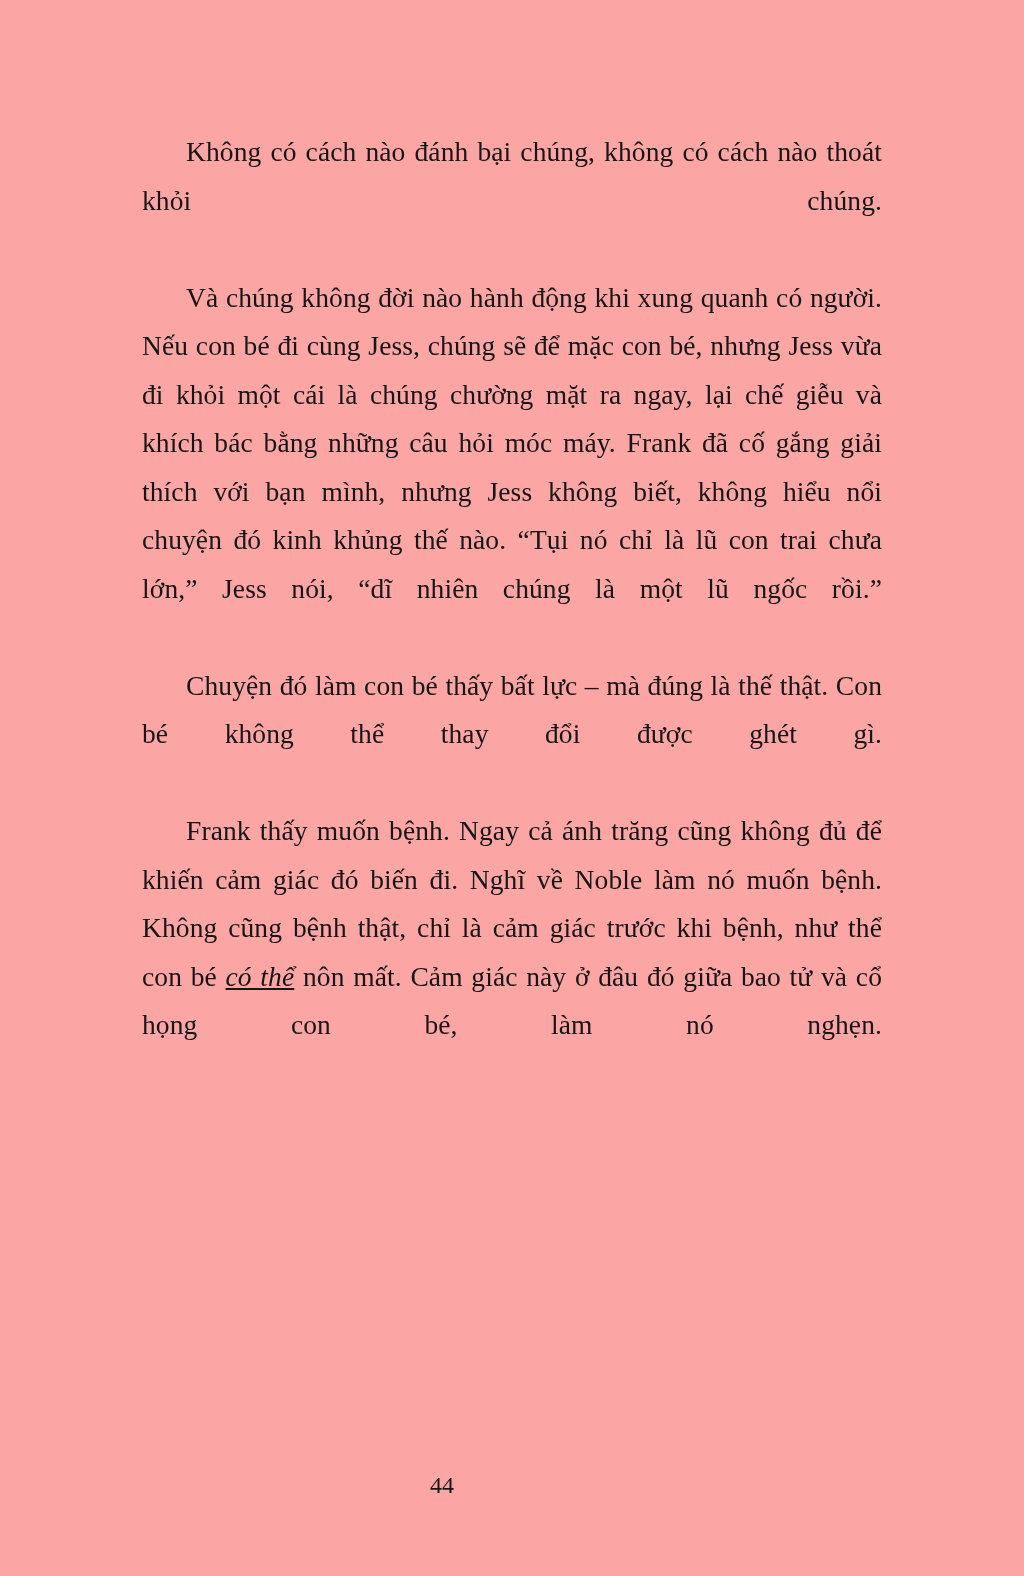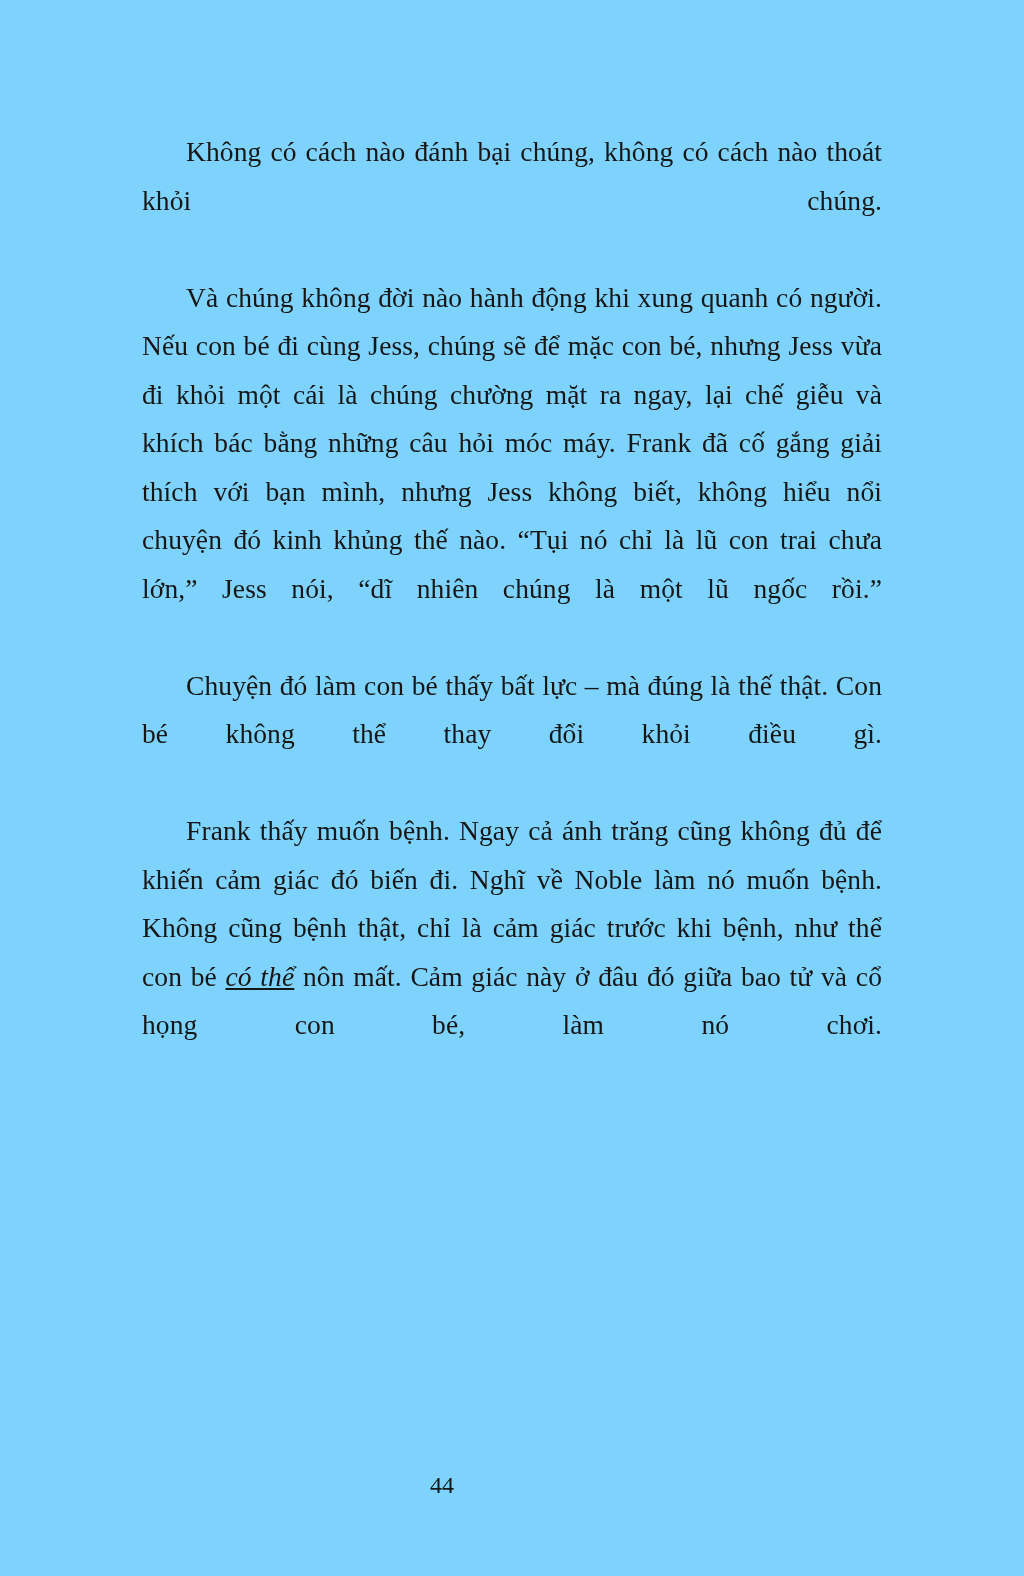--- a/index.html
+++ b/index.html
@@ -14,21 +14,21 @@
     color: #161616;
     position: relative;
     overflow: hidden;
   }
   .page {
     position: absolute;
     left: 0;
     top: 0;
     width: 1024px;
     height: 1576px;
-    background: #7dd3fc;
+    background: #fca5a5;
   }
   .text-column {
     position: absolute;
     left: 142px;
     top: 128px;
     width: 740px;
   }
   p.para {
     margin: 0;
     text-indent: 44px;
@@ -66,21 +66,21 @@
 
 <div class="page">
   <div class="text-column">
 
     <p class="para">Không có cách nào đánh bại chúng, không có cách nào thoát khỏi chúng.</p>
 
     <p class="para">Và chúng không đời nào hành động khi xung quanh có người. Nếu con bé đi cùng Jess, chúng sẽ để mặc con bé, nhưng Jess vừa đi khỏi một cái là chúng chường mặt ra ngay, lại chế giễu và khích bác bằng những câu hỏi móc máy. Frank đã cố gắng giải thích với bạn mình, nhưng Jess không biết, không hiểu nổi chuyện đó kinh khủng thế nào. “Tụi nó chỉ là lũ con trai chưa lớn,” Jess nói, “dĩ nhiên chúng là một lũ ngốc rồi.”</p>
 
 
 
-    <p class="para">Chuyện đó làm con bé thấy bất lực – mà đúng là thế thật. Con bé không thể thay đổi khỏi điều gì.</p>
+    <p class="para">Chuyện đó làm con bé thấy bất lực – mà đúng là thế thật. Con bé không thể thay đổi được ghét gì.</p>
 
 
-    <p class="para"><span>Frank thấy muốn bệnh. Ngay cả ánh trăng cũng không đủ để khiến cảm giác đó biến đi. Nghĩ về Noble làm nó muốn bệnh. Không cũng bệnh thật, chỉ là cảm giác trước khi bệnh, như thể con bé </span><em>có thể</em><span> nôn mất. Cảm giác này ở đâu đó giữa bao tử và cổ họng con bé, làm nó chơi.</span></p>
+    <p class="para"><span>Frank thấy muốn bệnh. Ngay cả ánh trăng cũng không đủ để khiến cảm giác đó biến đi. Nghĩ về Noble làm nó muốn bệnh. Không cũng bệnh thật, chỉ là cảm giác trước khi bệnh, như thể con bé </span><em>có thể</em><span> nôn mất. Cảm giác này ở đâu đó giữa bao tử và cổ họng con bé, làm nó nghẹn.</span></p>
 
   </div>
 
   <div class="folio">44</div>
 </div>
 
 </body></html>

